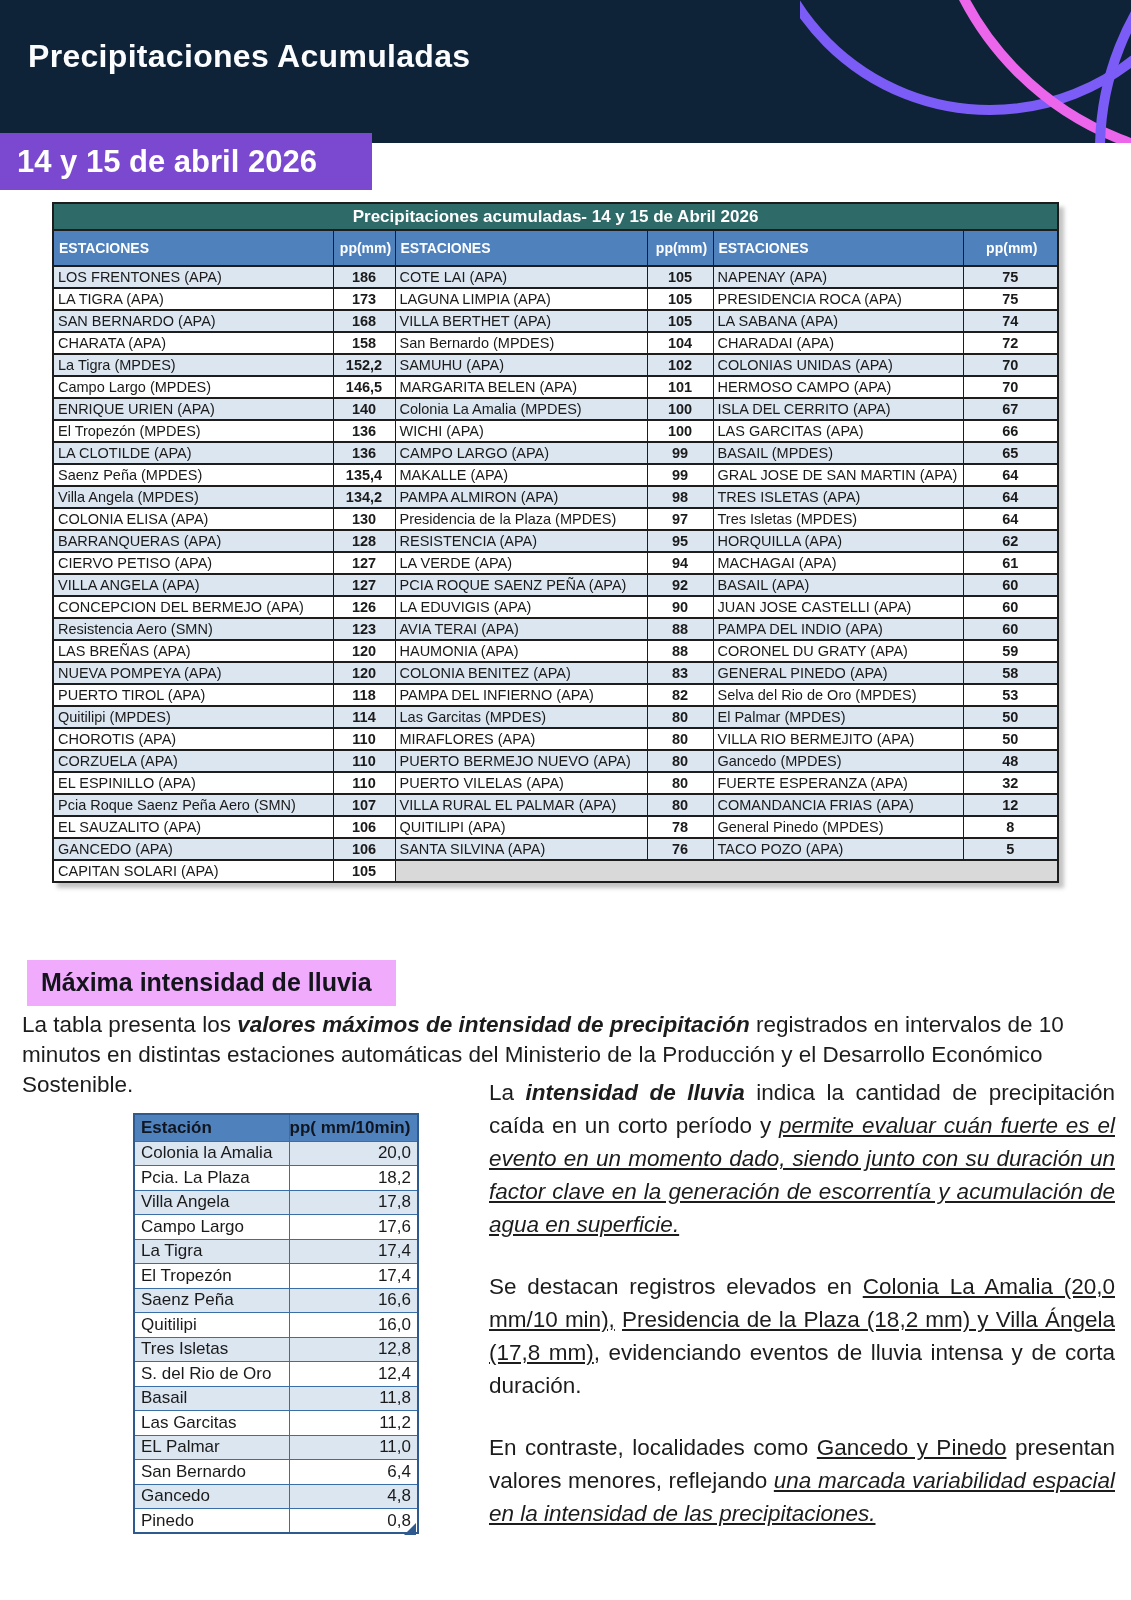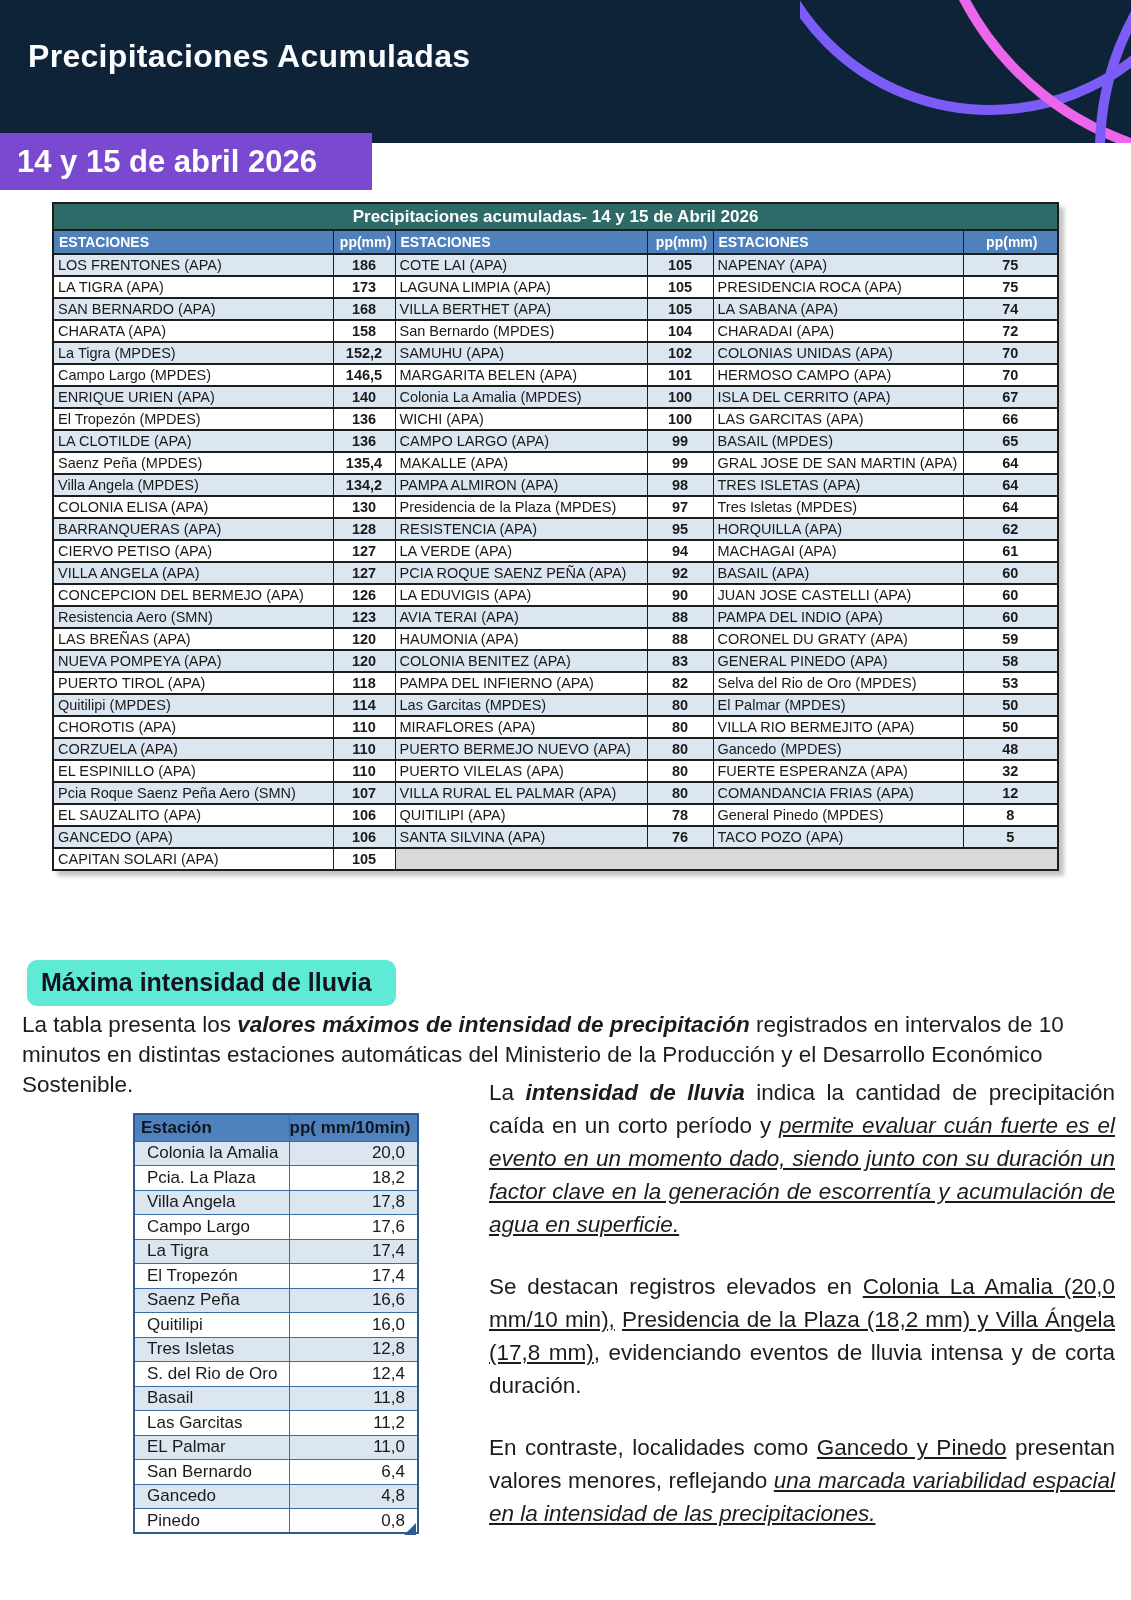--- a/index.html
+++ b/index.html
@@ -18,43 +18,43 @@
     padding-left:17px; z-index:3;
   }
   
   .main-table {
     position:absolute; left:52px; top:202px; width:1005px;
     border-collapse:collapse; table-layout:fixed;
     border:2px solid #1d1d1d; box-shadow:5px 5px 4px rgba(125,125,125,.45);
   }
   .main-table th, .main-table td { border:1px solid #1d1d1d; border-bottom-width:2px; overflow:hidden; white-space:nowrap; }
   .main-table .t-title { background:#2E6A67; color:#ffffff; font-size:17px; font-weight:700; height:27px; text-align:center; }
-  .main-table .h { background:#4F81BD; color:#ffffff; font-size:14px; font-weight:700; height:24px; text-align:left; padding-left:5px;margin-top:20px; }
+  .main-table .h { background:#4F81BD; color:#ffffff; font-size:14px; font-weight:700; height:36px; text-align:left; padding-left:5px;margin-top:20px; }
   .main-table .h.v { text-align:center; padding-left:3px; }
   .main-table td { height:22px; font-size:14.5px; color:#1a1a1a; padding:0 4px; }
   .main-table td.val { text-align:center; font-weight:700; }
   .main-table td.shade { background:#DCE6F1; }
   .main-table td.filler { background:#D9D9D9; }
   
   .section-heading {
-    position:absolute; left:27px; top:960px; background:#5eead4; color:#14141c;
-    font-size:25px; font-weight:700; padding:8px 24px 9px 14px;border-radius:10px;
+    position:absolute; left:27px; top:960px; background:#f0abfc; color:#14141c;
+    font-size:25px; font-weight:700; padding:8px 24px 9px 14px;
   }
   .intro {
     position:absolute; left:22px; top:1010px; width:1092px;
     font-size:22.5px; line-height:30px; color:#1c1c1c;
   }
   
   .small-table {
     position:absolute; left:133px; top:1113px; width:284px;
     border-collapse:collapse; table-layout:fixed; border:2px solid #2E5A8F;
   }
   .small-table th { background:#4F81BD; color:#10161f; font-size:17px; font-weight:700; height:27px; text-align:left; padding:0 6px; border:1px solid #3A6EA5; }
   .small-table th.num { padding:0; }
-  .small-table td { height:24.5px; font-size:17px; color:#1a1a1a; border:1px solid #3A6EA5; padding:0 12px; white-space:nowrap; overflow:hidden; }
+  .small-table td { height:24.5px; font-size:17px; color:#1a1a1a; border:1px solid #3A6EA5; padding:0 6px; white-space:nowrap; overflow:hidden; }
   .small-table td.num { text-align:right; }
   .small-table td.shade { background:#DCE6F1; }
   .corner-triangle {
     position:absolute; left:404px; top:1523px; width:0; height:0;
     border-left:12px solid transparent; border-bottom:12px solid #2E5A8F;
   }
   
   .right-col {
     position:absolute; left:489px; top:1076px; width:626px;
     font-size:22.5px; line-height:33px; color:#1c1c1c; text-align:justify;

